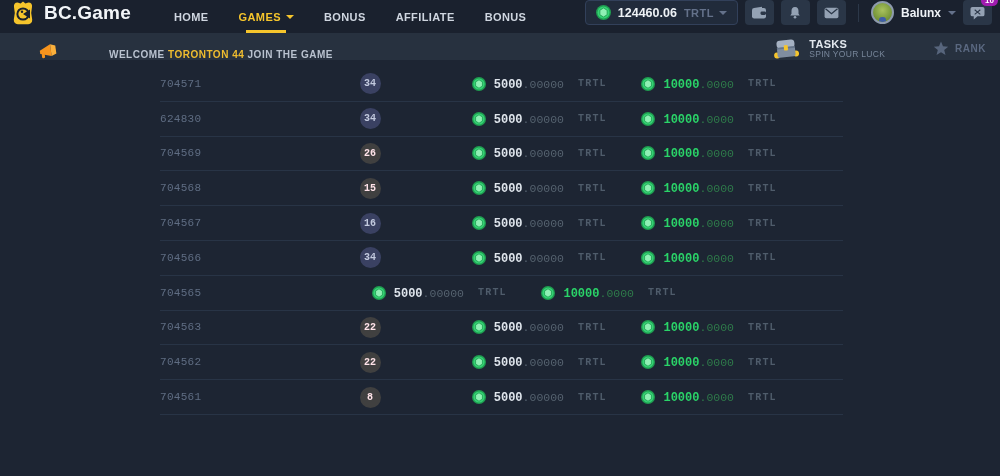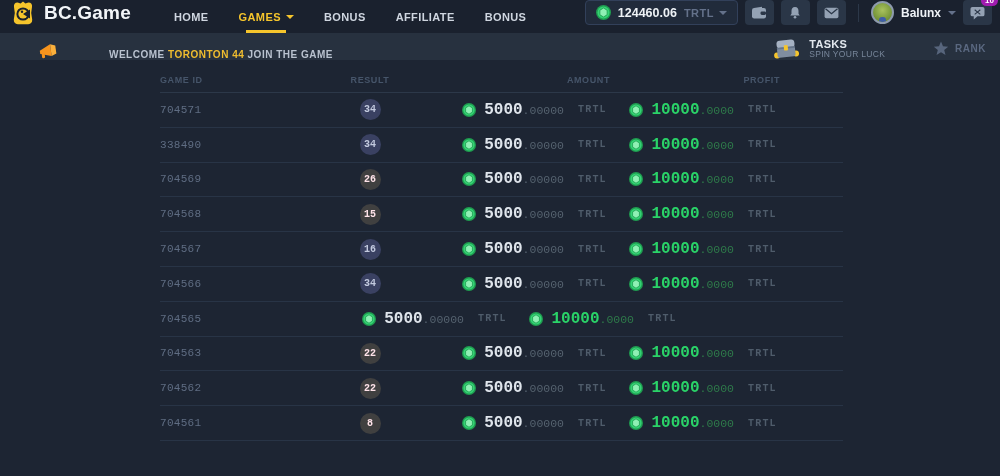--- a/index.html
+++ b/index.html
@@ -49,21 +49,21 @@
   .c-result { width:100px; justify-content:center; }
   .c-amount { width:190px; justify-content:flex-end; }
   .c-profit { width:170px; justify-content:flex-end; }
   .th { font-size:9px; color:#46556a; letter-spacing:.6px; font-weight:bold; }
   .game-id { color:#5f6d83; font-size:11px; letter-spacing:.3px; }
   .badge { min-width:21px; height:21px; border-radius:50%; display:flex; align-items:center; justify-content:center; font-size:10px; font-weight:bold; padding:0 2px; }
   .badge-dark { background:#3a4162; color:#c3cadf; }
   .badge-red { background:#404040; color:#ffe3e9; }
   .coin { margin-right:8px; flex:0 0 auto; }
   .num { white-space:nowrap; }
-  .num b { font-size:16px; font-weight:bold;text-align:right; }
+  .num b { font-size:12px; font-weight:bold;text-align:right; }
   .num i { font-style:normal; font-size:11.5px; }
   .amount-num b { color:#dfe5ec; }
   .amount-num i { color:#55626f; }
   .profit-num b { color:#2ad368; }
   .profit-num i { color:#2e7a4a; }
   .cur { color:#4f5c6b; font-size:10px; font-weight:bold; letter-spacing:1.2px; margin-left:14px; width:32px; text-align:left; }
 </style>
 </head>
 <body>
 
@@ -176,26 +176,20 @@
     <div class="rank">
       <svg width="16" height="15" viewBox="0 0 16 15">
         <path d="M8 0.6 L10 5.3 L15.2 5.7 L11.2 9 L12.5 14 L8 11.2 L3.5 14 L4.8 9 L0.8 5.7 L6 5.3 Z" fill="#57657c"></path>
       </svg>
       <span>RANK</span>
     </div>
   </div>
 </div>
 
 <main class="table-wrap">
-  <div class="thead">
-    <div class="cell c-id th">GAME ID</div>
-    <div class="cell c-result th">RESULT</div>
-    <div class="cell c-amount th">AMOUNT</div>
-    <div class="cell c-profit th">PROFIT</div>
-  </div>
   <div id="table-body">
   <div class="trow">
     <div class="cell c-id">
       <span class="game-id">704571</span>
     </div>
     <div class="cell c-result">
       <span class="badge badge-dark">34</span>
     </div>
     <div class="cell c-amount">
       <svg class="coin" width="14" height="14" viewBox="0 0 16 16">
@@ -212,21 +206,21 @@
             <circle cx="8" cy="8" r="6.4" fill="#34d374"></circle>
         <path d="M8 3.2 L11.9 5.6 L11.9 10.4 L8 12.8 L4.1 10.4 L4.1 5.6 Z" fill="#8ff0b4" stroke="#1f9d50" stroke-width="0.9"></path>
       </svg>
       <span class="num profit-num"><b>10000</b><i>.0000</i></span>
       <span class="cur">TRTL</span>
     </div>
   </div>
 
   <div class="trow">
     <div class="cell c-id">
-      <span class="game-id">338490</span>
+      <span class="game-id">624830</span>
     </div>
     <div class="cell c-result">
       <span class="badge badge-dark">34</span>
     </div>
     <div class="cell c-amount">
       <svg class="coin" width="14" height="14" viewBox="0 0 16 16">
         <circle cx="8" cy="8" r="8" fill="#1f9d50"></circle>
             <circle cx="8" cy="8" r="6.4" fill="#34d374"></circle>
         <path d="M8 3.2 L11.9 5.6 L11.9 10.4 L8 12.8 L4.1 10.4 L4.1 5.6 Z" fill="#8ff0b4" stroke="#1f9d50" stroke-width="0.9"></path>
       </svg>

